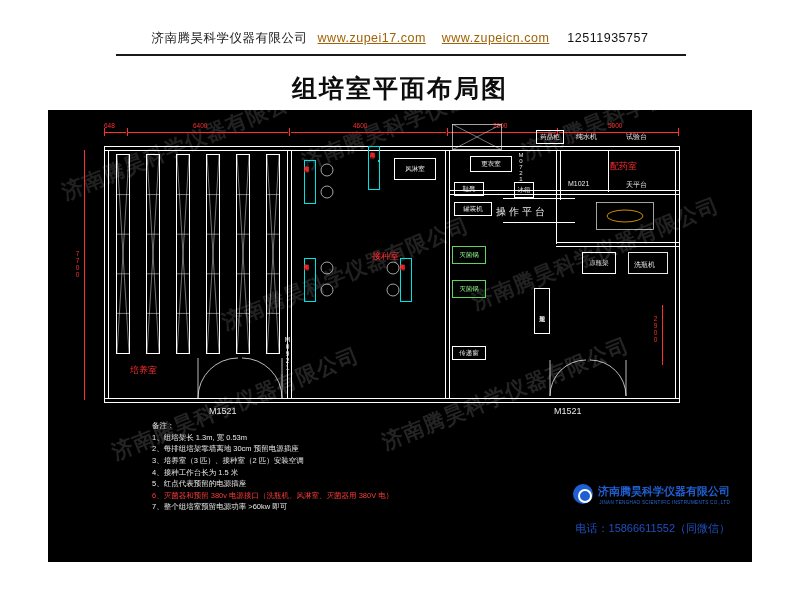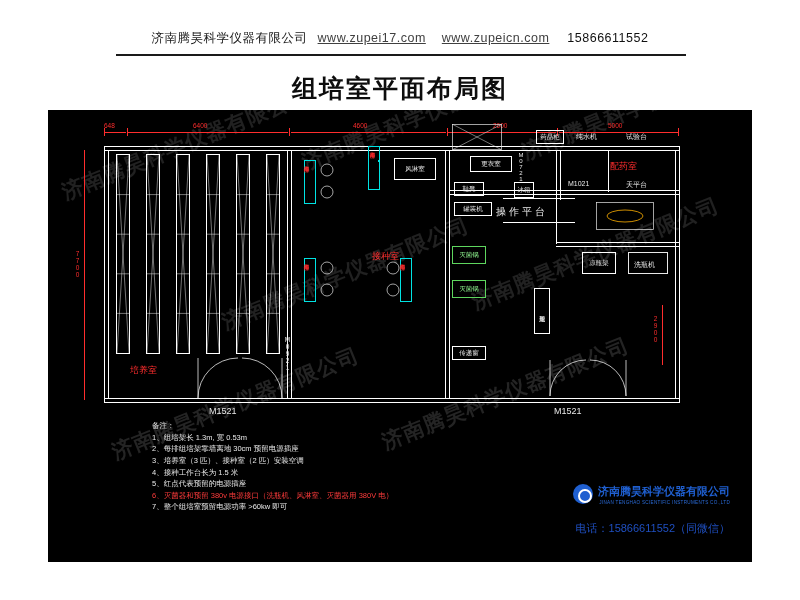--- a/index.html
+++ b/index.html
@@ -11,21 +11,21 @@
     position: relative;
     overflow: hidden;
   }
   
   .header {
     position:absolute; left:0; top:30px; width:800px;
     text-align:center; font-size:12.5px; color:#111;
     letter-spacing:0.5px;
   }
   .header .company { color:#1a1a1a; }
-  .header a { color:#404040; text-decoration:underline; margin:4px 6px; }
+  .header a { color:#a16207; text-decoration:underline; margin:4px 6px; }
   .header .phone { color:#111; margin-left:8px; }
   .header-rule {
     position:absolute; left:116px; top:54px; width:570px; height:2px;
     background:#1a1a1a;
   }
   .title {
     position:absolute; left:0; top:72px; width:800px; text-align:center;
     font-family:"Liberation Serif", serif;
     font-weight:bold; font-size:25px; color:#0d0d0d; letter-spacing:2px;
   }
@@ -82,21 +82,21 @@
   .logo-en { color:#2a6ad6; font-size:4.6px; letter-spacing:0.3px; margin-top:1px;}
   .contact { color:#1f4fc0; font-size:11px; margin-top:15px; line-height:1.5; }
 </style>
 </head>
 <body>
 
 <div class="header">
   <span class="company">济南腾昊科学仪器有限公司</span>
   <a href="#">www.zupei17.com</a>
   <a href="#">www.zupeicn.com</a>
-  <span class="phone">15866611552</span>
+  <span class="phone">12511935757</span>
 </div>
 <div class="header-rule"></div>
 <div class="title">组培室平面布局图</div>
 
 <div class="canvas">
 
   <div class="wm" style="left:10px; top:70px;">济南腾昊科学仪器有限公司</div>
   <div class="wm" style="left:250px; top:40px;">济南腾昊科学仪器有限公司</div>
   <div class="wm" style="left:470px; top:30px;">济南腾昊科学仪器有限公司</div>
   <div class="wm" style="left:170px; top:200px;">济南腾昊科学仪器有限公司</div>

